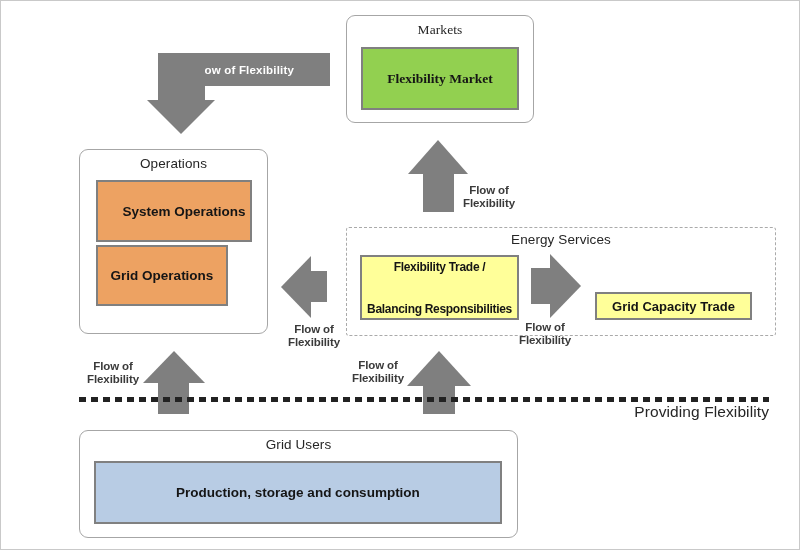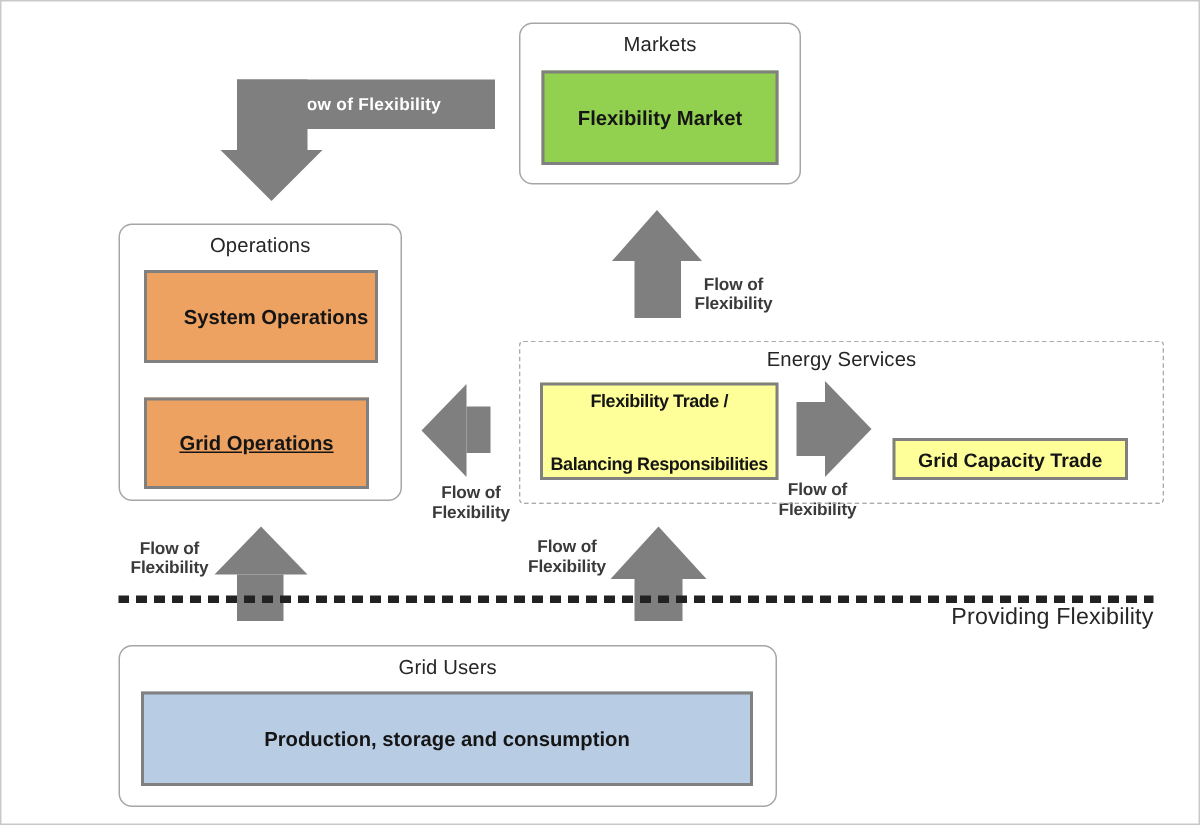--- a/index.html
+++ b/index.html
@@ -91,29 +91,29 @@
     <span>Flexibility</span>
   </div>
 
   <div class="tri" style="left:406px;top:350px;border-left:32px solid transparent;border-right:32px solid transparent;border-bottom:35px solid #7f7f7f;"></div>
   <div class="abar" style="left:422px;top:385px;width:32px;height:28px;"></div>
   <div class="flow-label" style="left:341px;top:358px;">
     <span>Flow of</span><br>
     <span>Flexibility</span>
   </div>
 
-  <div class="group" style="left:345px;top:14px;width:188px;height:108px;">
+  <div class="group" style="left:345px;top:14px;width:188px;height:108px;font-family:Liberation Serif, serif;">
     <div class="group-title">Markets</div>
     <div class="ibox green" style="left:14px;top:31px;width:158px;height:63px;">Flexibility Market</div>
   </div>
 
   <div class="group" style="left:78px;top:148px;width:189px;height:185px;">
     <div class="group-title">Operations</div>
     <div class="ibox orange" style="left:16px;top:30px;width:156px;height:62px;padding-left:20px;">System Operations</div>
-    <div class="ibox orange" style="left:16px;top:115px;width:150px;height:61px;text-decoration:underline;">Grid Operations</div>
+    <div class="ibox orange" style="left:16px;top:95px;width:132px;height:61px;">Grid Operations</div>
   </div>
 
   <div class="group-dashed" style="left:345px;top:226px;width:430px;height:109px;">
     <div class="group-title" style="top:4px;">Energy Services</div>
     <div class="ibox yellow tight" style="left:13px;top:27px;width:159px;height:65px;">
       <span>Flexibility Trade /</span>
       <span>Balancing Responsibilities</span>
     </div>
     <div class="ibox yellow" style="left:248px;top:64px;width:157px;height:28px;font-size:13px;">Grid Capacity Trade</div>
   </div>

